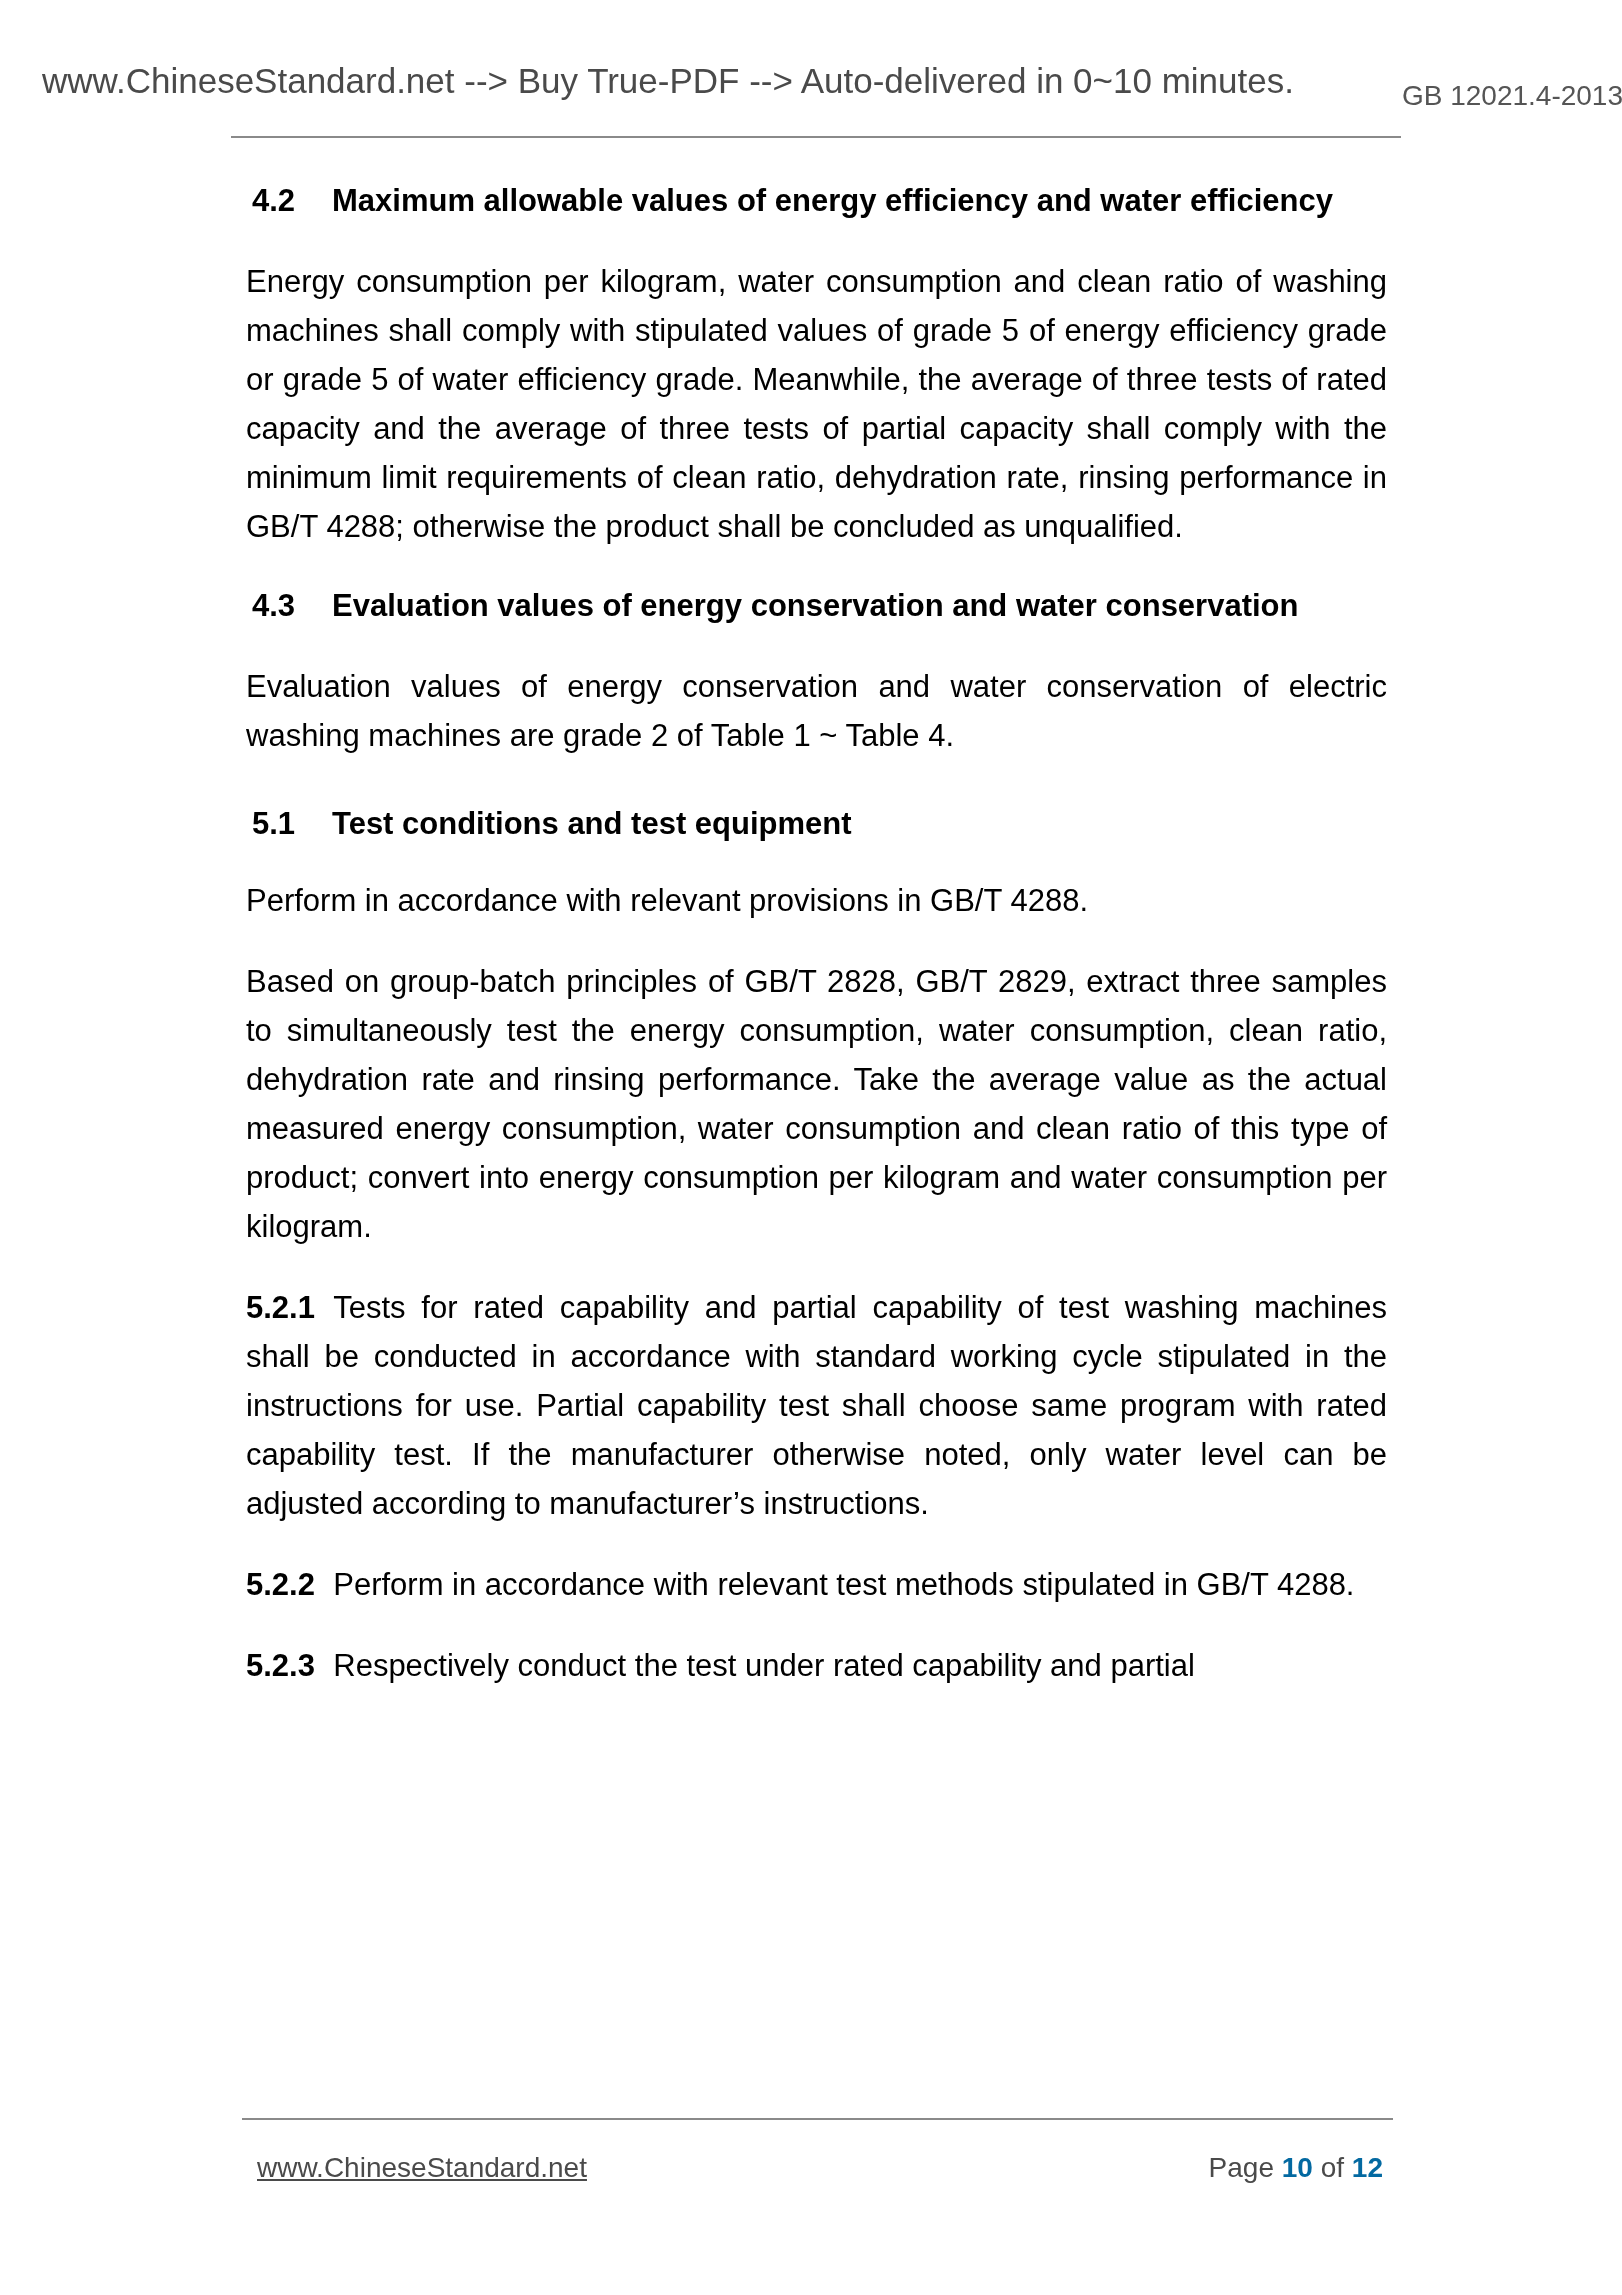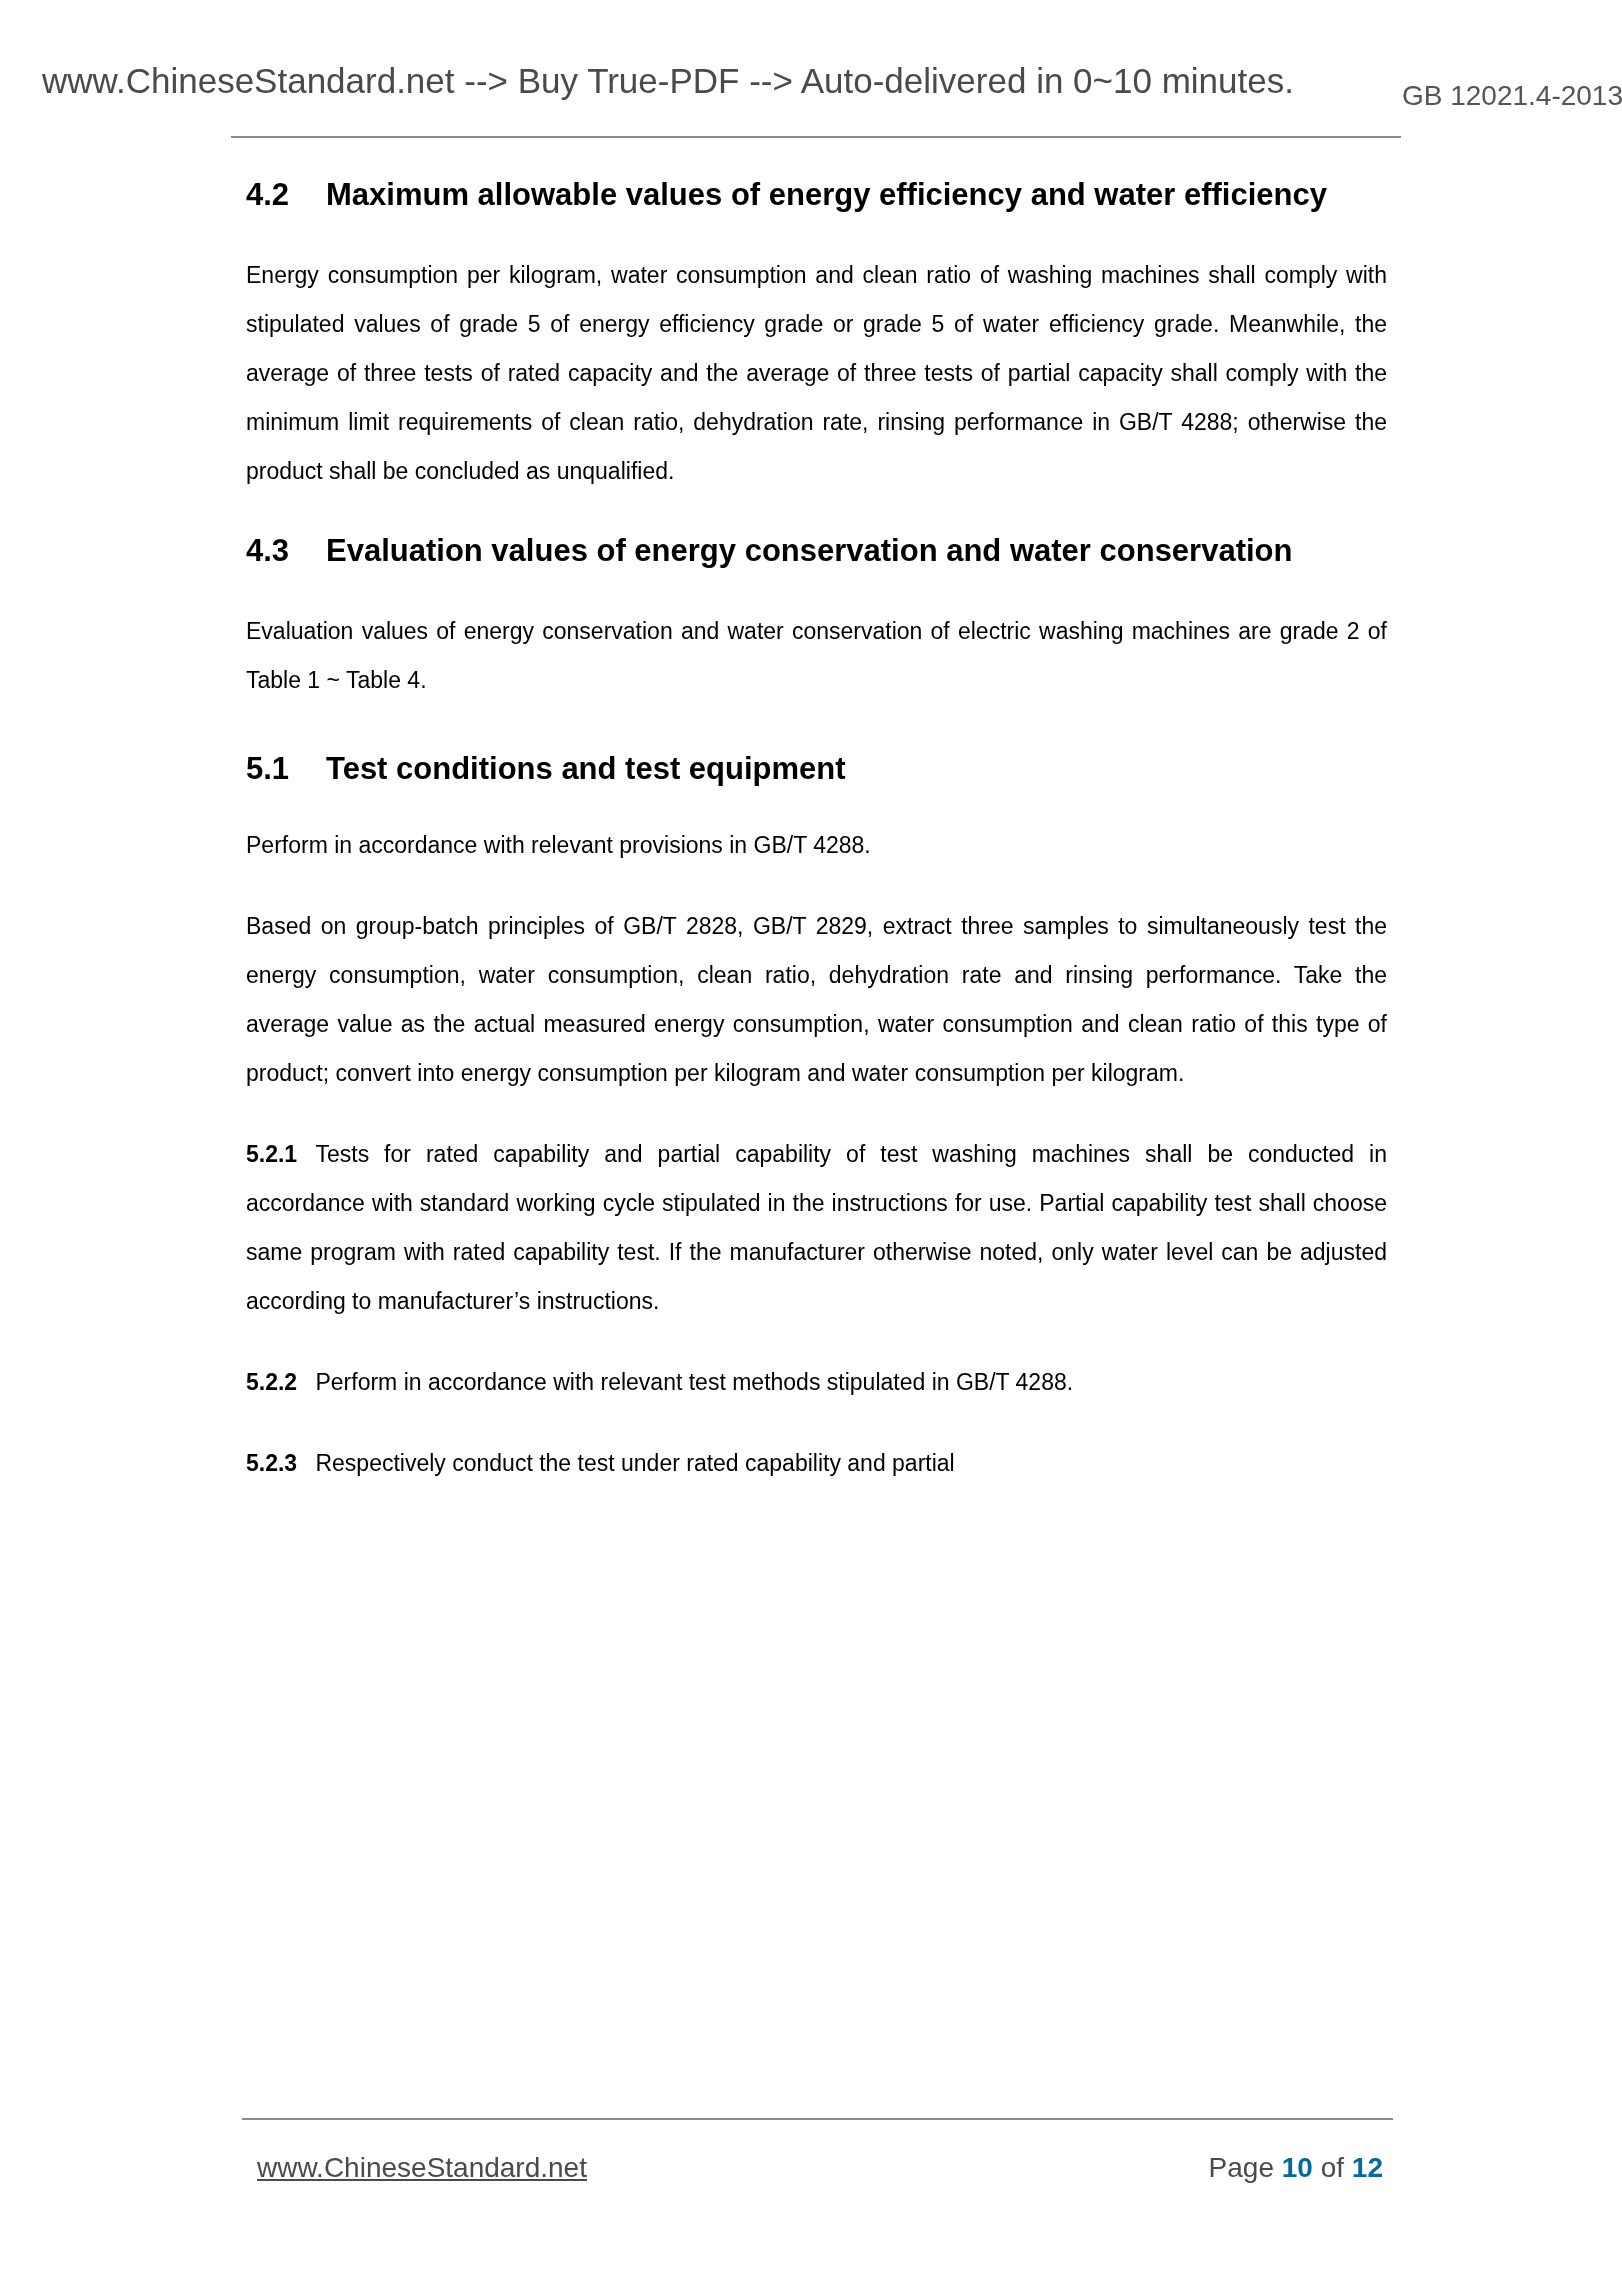--- a/index.html
+++ b/index.html
@@ -50,39 +50,39 @@
     .content {
       position: absolute;
       left: 246px;
       top: 171px;
       width: 1141px;
     }
     .h2 {
       font-weight: bold;
       font-size: 31px;
       line-height: 48px;
-      margin: 0;
+      margin: 6px;
       text-align: justify;
     }
     .h2 .num {
       display: inline-block;
       min-width: 80px;
     }
     .h1 {
       font-weight: bold;
       font-size: 43px;
       line-height: 58px;
       margin: 0;
     }
     .h1 .num {
       display: inline-block;
       min-width: 68px;
     }
     .p {
-      font-size: 23px;
+      font-size: 31px;
       line-height: 49px;
       margin: 0;
       text-align: justify;
     }
     .p .num {
       font-weight: bold;
       margin-right: 18.3px;
     }
     .footer-rule {
       position: absolute;

